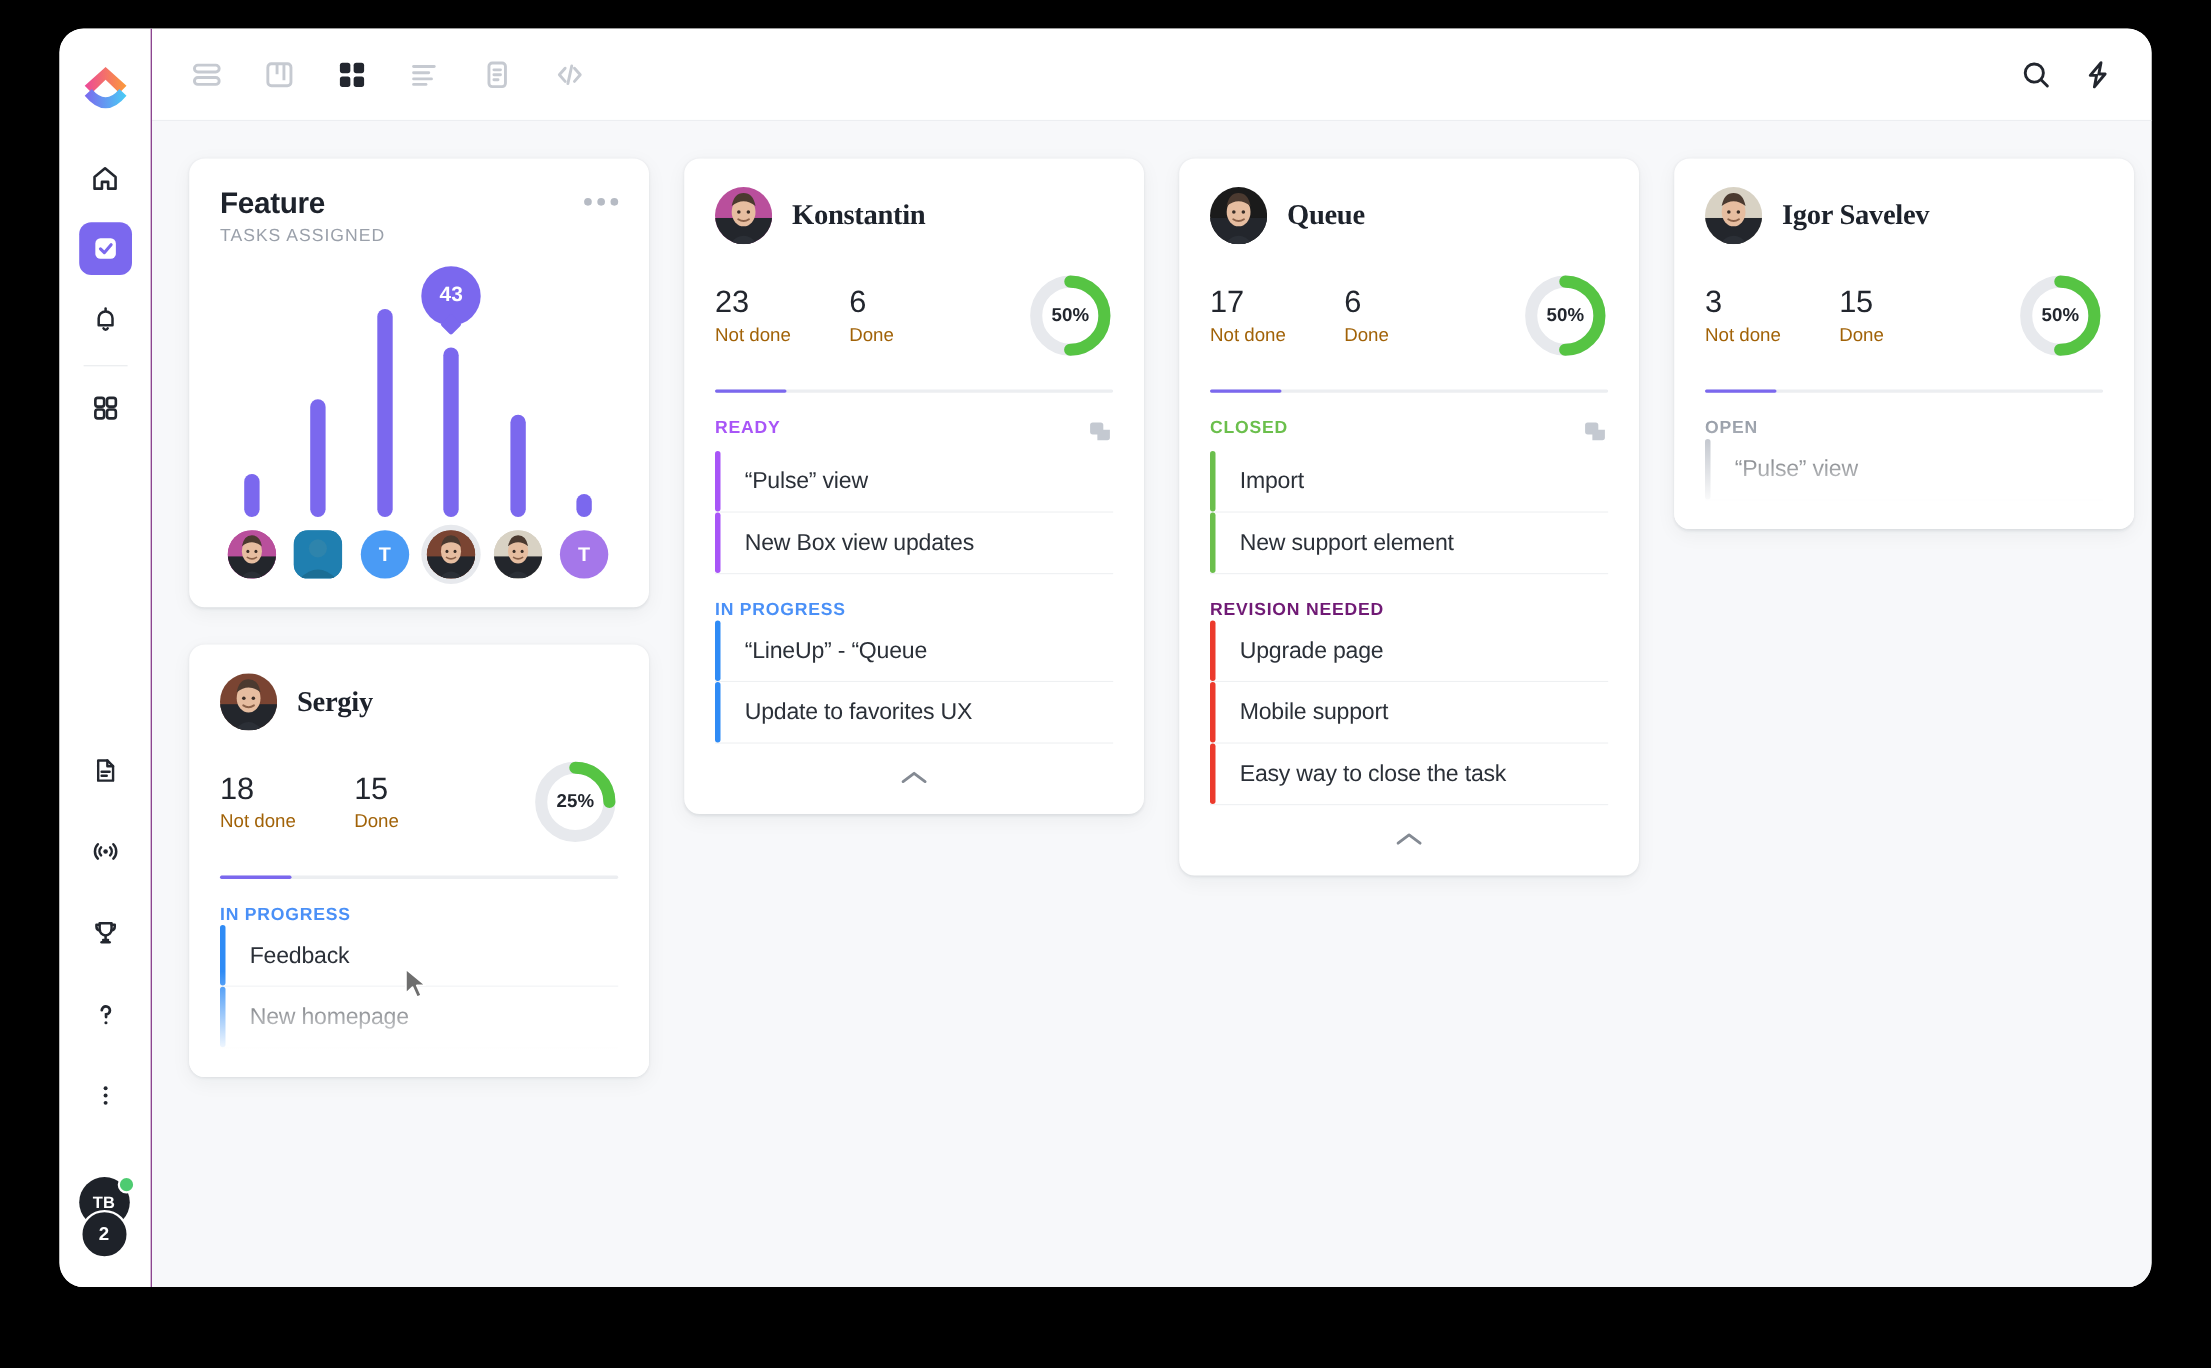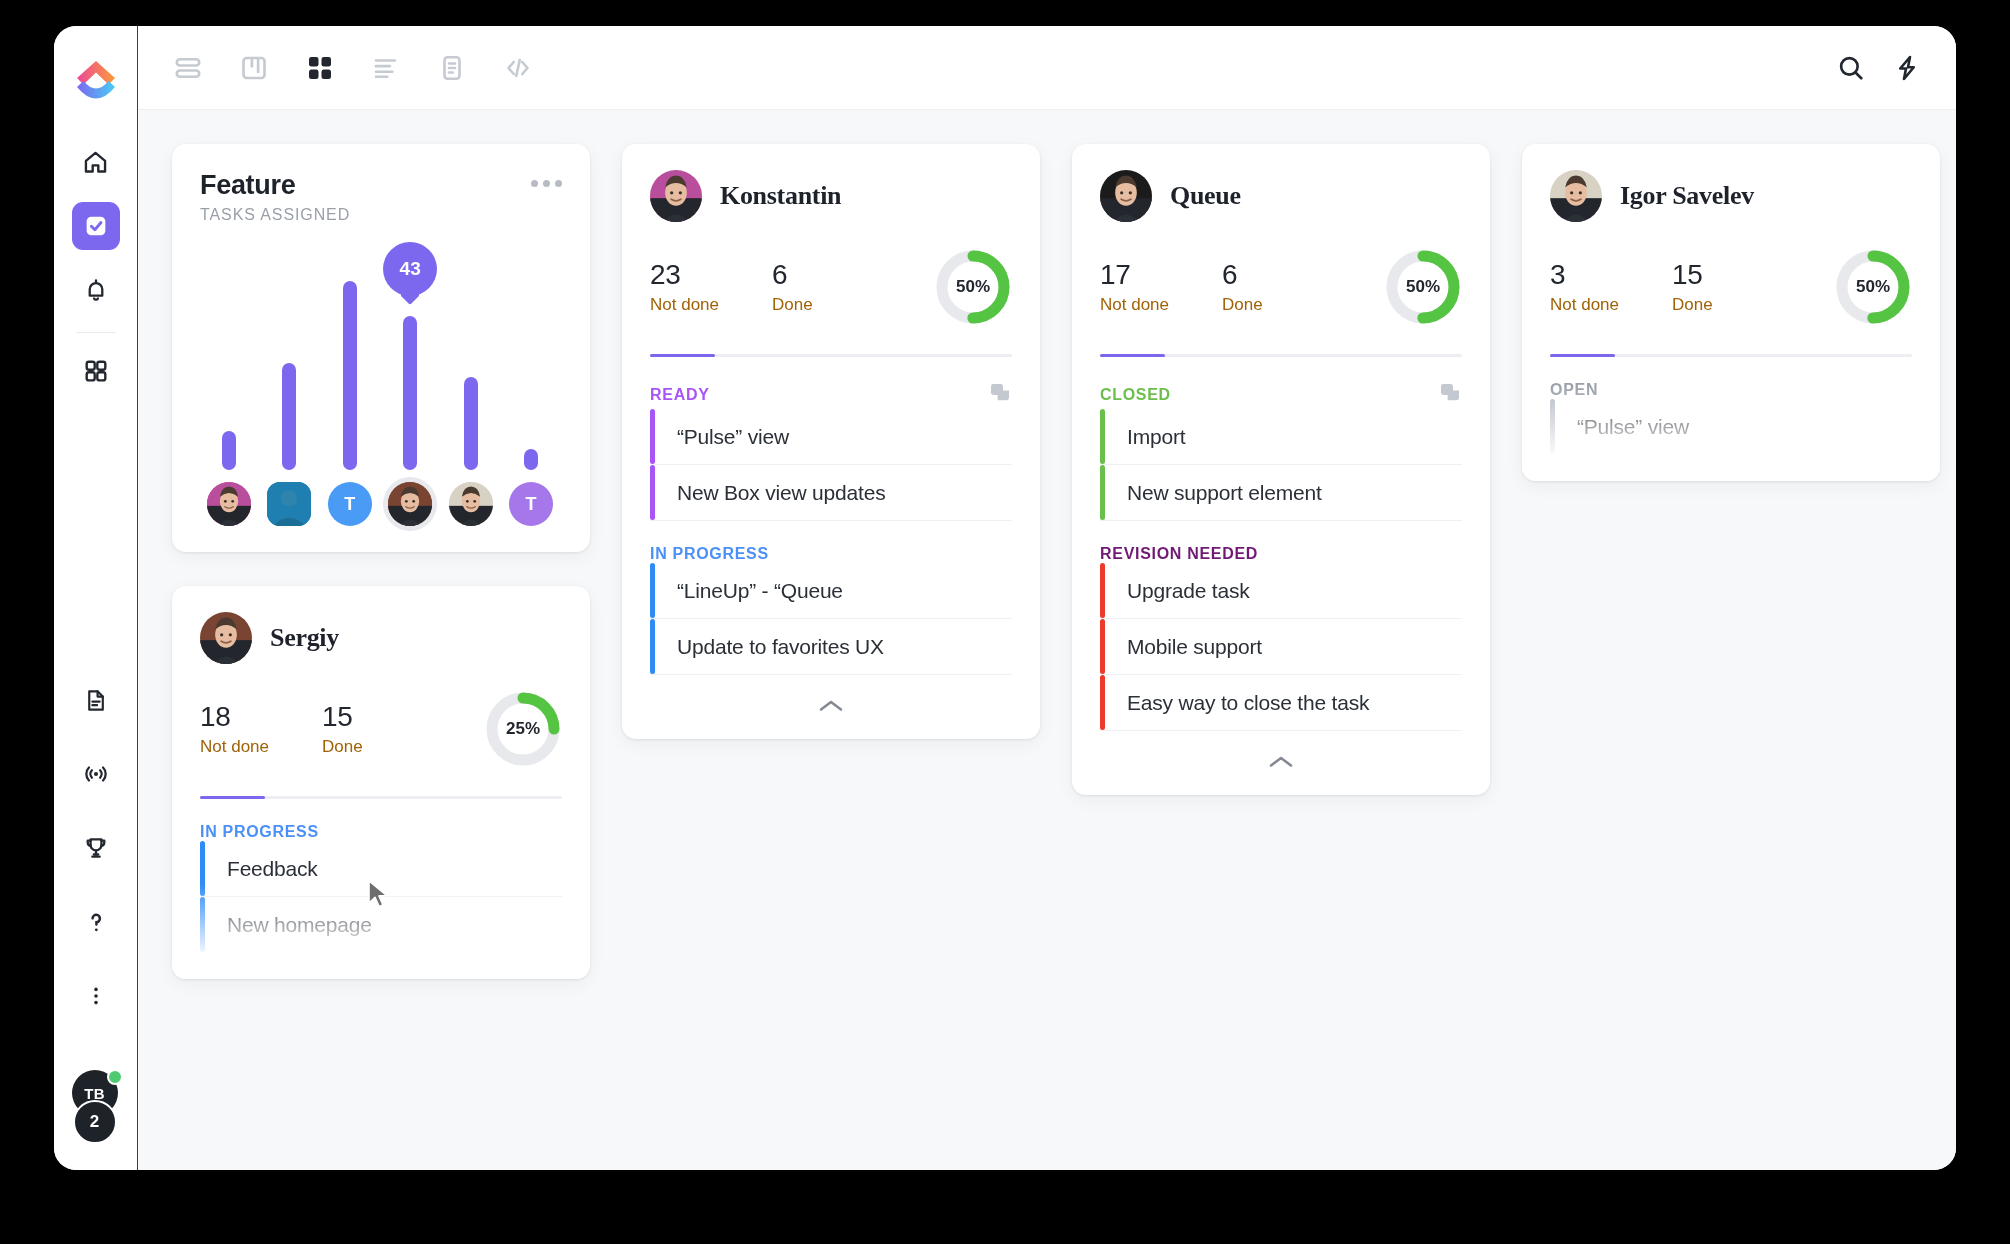--- a/index.html
+++ b/index.html
@@ -170,21 +170,21 @@
     display: flex; align-items: center; justify-content: center;
     font-size: 17px; font-weight: 700; color: #22262e;
   }
   .m-progress {
     height: 3px; background: #eceef1; border-radius: 2px;
     margin: 28px 0 0; position: relative;
   }
   .m-progress i { position: absolute; left: 0; top: 0; height: 3px; background: #7b68ee; border-radius: 2px; display: block; }
 
   .sec { margin-top: 24px; }
-  .sec-head { display: flex; align-items: center; }
+  .sec-head { display: flex; }
   .sec-title { font-size: 16px; font-weight: 700; letter-spacing: .7px; }
   .copy-ic { margin-left: auto; }
   .task {
     display: flex; align-items: stretch;
     border-bottom: 1px solid #eef0f2;
     min-height: 56px;
   }
   .task .stripe { width: 5px; border-radius: 3px; flex: 0 0 5px; }
   .task .txt { font-size: 21px; color: #2b3038; display: flex; align-items: center; padding-left: 22px; letter-spacing: -.2px; }
   .collapse { display: flex; justify-content: center; padding: 22px 0 24px; color: #848a93; }
@@ -636,21 +636,21 @@
                 <span class="stripe" style="background:#6bbf4c"></span>
                 <span class="txt">New support element</span>
               </div>
             </div>
             <div class="sec">
               <div class="sec-head">
                 <div class="sec-title" style="color:#701a75">REVISION NEEDED</div>
               </div>
               <div class="task">
                 <span class="stripe" style="background:#ec3a2c"></span>
-                <span class="txt">Upgrade task</span>
+                <span class="txt">Upgrade page</span>
               </div>
               <div class="task">
                 <span class="stripe" style="background:#ec3a2c"></span>
                 <span class="txt">Mobile support</span>
               </div>
               <div class="task">
                 <span class="stripe" style="background:#ec3a2c"></span>
                 <span class="txt">Easy way to close the task</span>
               </div>
             </div>

